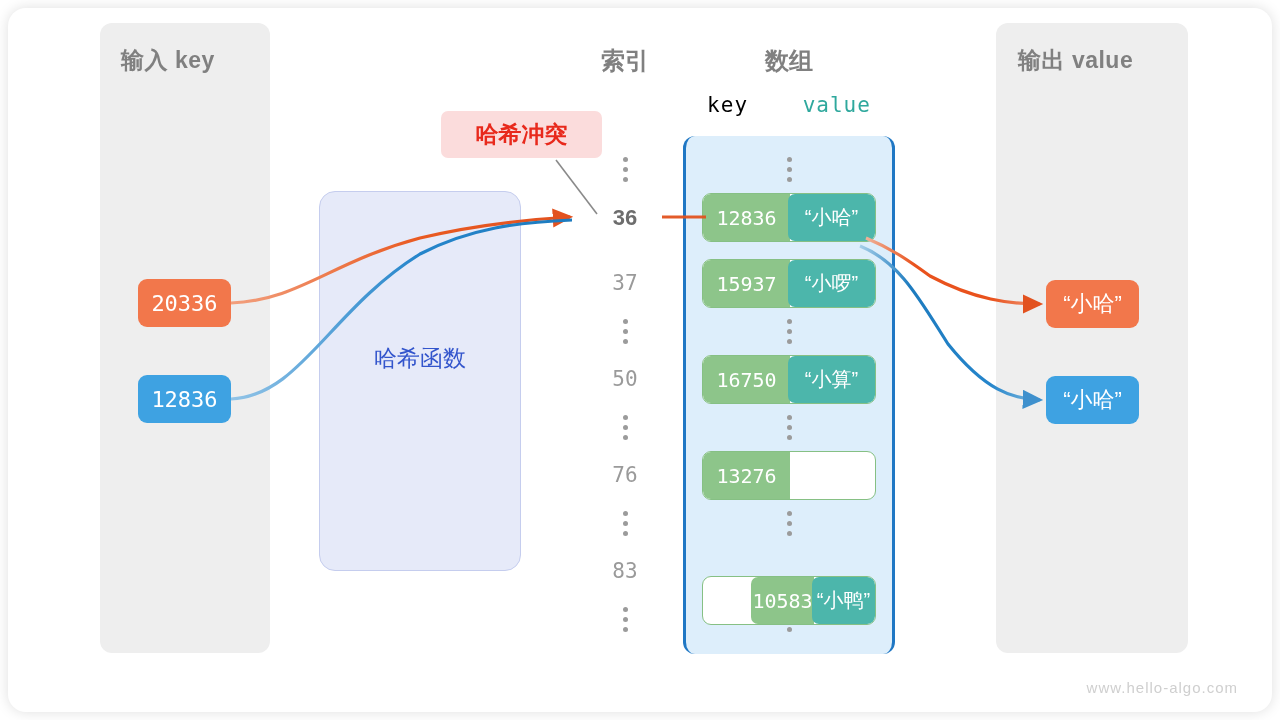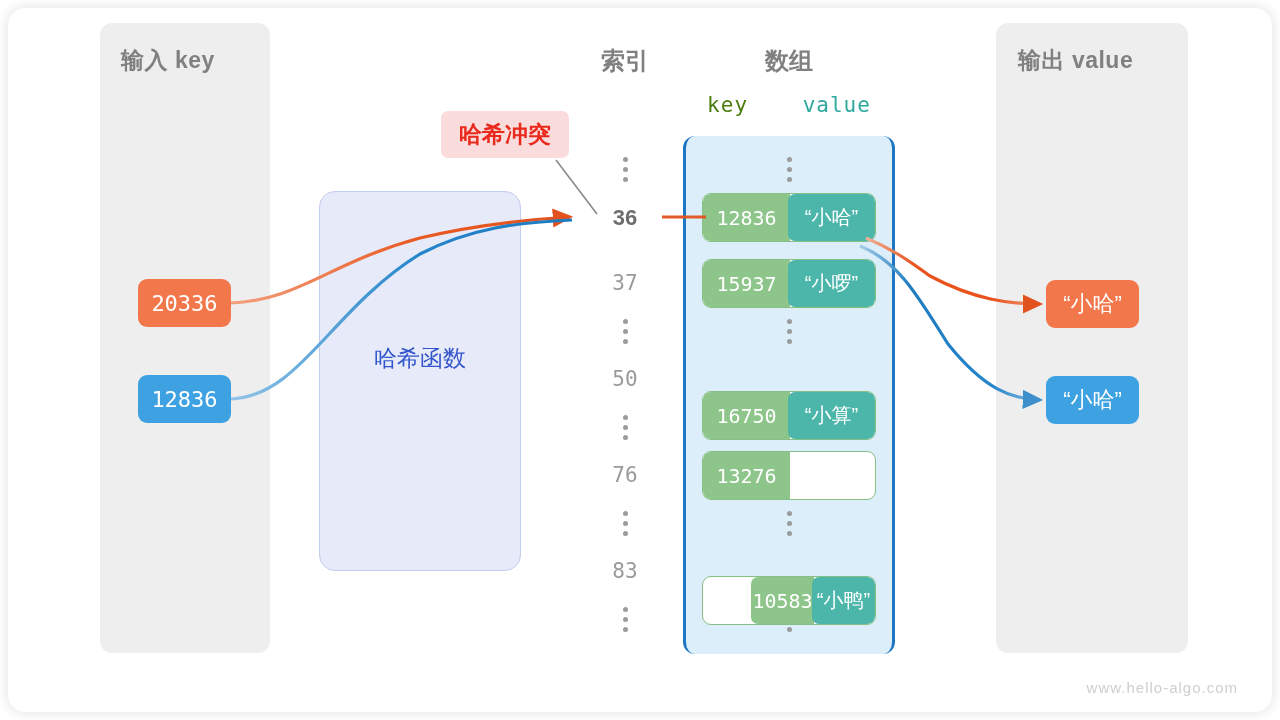--- a/index.html
+++ b/index.html
@@ -72,21 +72,21 @@
     width: 202px;
     text-align: center;
     color: #3f63cf;
     font-size: 21px;
   }
   
   #collision {
     position: absolute;
     left: 441px;
     top: 111px;
-    width: 128px;
+    width: 161px;
     height: 47px;
     background: #fbdcdc;
     border-radius: 7px;
     color: #e8291c;
     font-weight: bold;
     font-size: 23px;
     display: flex;
     align-items: center;
     justify-content: center;
   }
@@ -113,21 +113,21 @@
   }
   #kv-head {
     position: absolute;
     top: 93px;
     left: 683px;
     width: 212px;
     text-align: center;
     font-size: 21px;
     letter-spacing: 1px;
   }
-  #kv-head .k { color: #4d7c0f; margin-top: 40px; }
+  #kv-head .k { color: #000000; margin-top: 40px; }
   #kv-head .v { color: #2fa89d; }
   
   .idx {
     position: absolute;
     left: 592px;
     width: 66px;
     text-align: center;
     color: #9a9a9a;
     font-size: 21px;
     font-family: "DejaVu Sans Mono", "Liberation Mono", monospace;
@@ -305,21 +305,21 @@
     </div>
 
   <div class="kvrow" style="top:193px;">
     <span class="key">12836</span>
     <span class="val">“小哈”</span>
   </div>
   <div class="kvrow" style="top:259px;">
     <span class="key">15937</span>
     <span class="val">“小啰”</span>
   </div>
-  <div class="kvrow" style="top:355px;margin-top:36px;">
+  <div class="kvrow" style="top:355px;">
     <span class="key">16750</span>
     <span class="val">“小算”</span>
   </div>
   <div class="kvrow" style="top:451px;text-align:right;">
     <span class="key">13276</span>
   </div>
   <div class="kvrow" style="top:576px;padding-left:48px;">
     <span class="key">10583</span>
     <span class="val">“小鸭”</span>
   </div>

